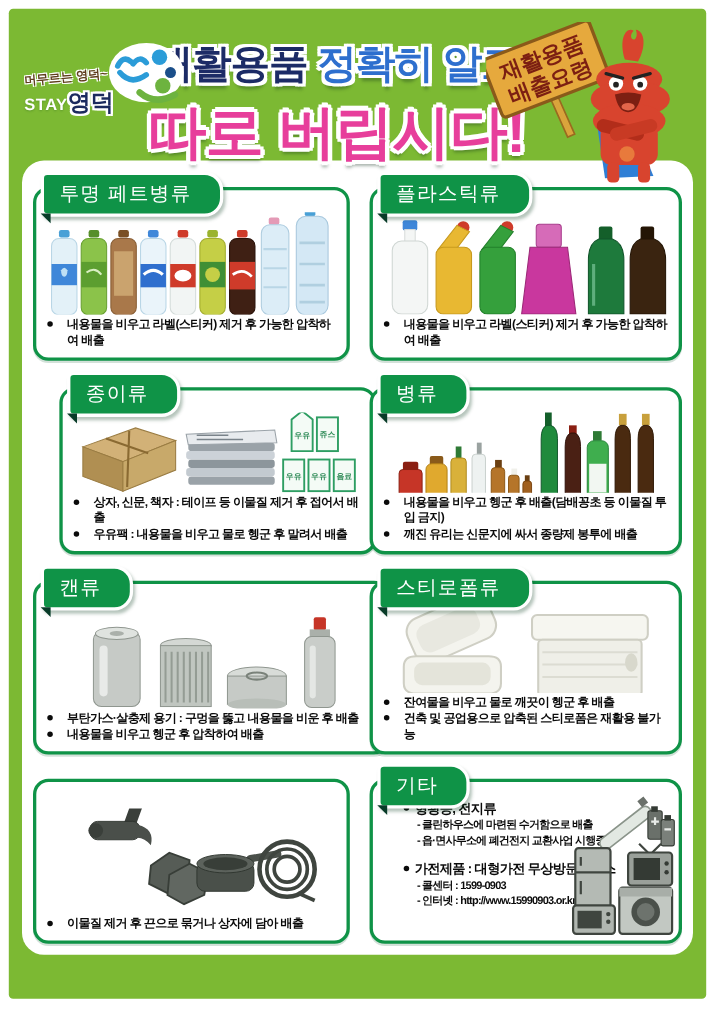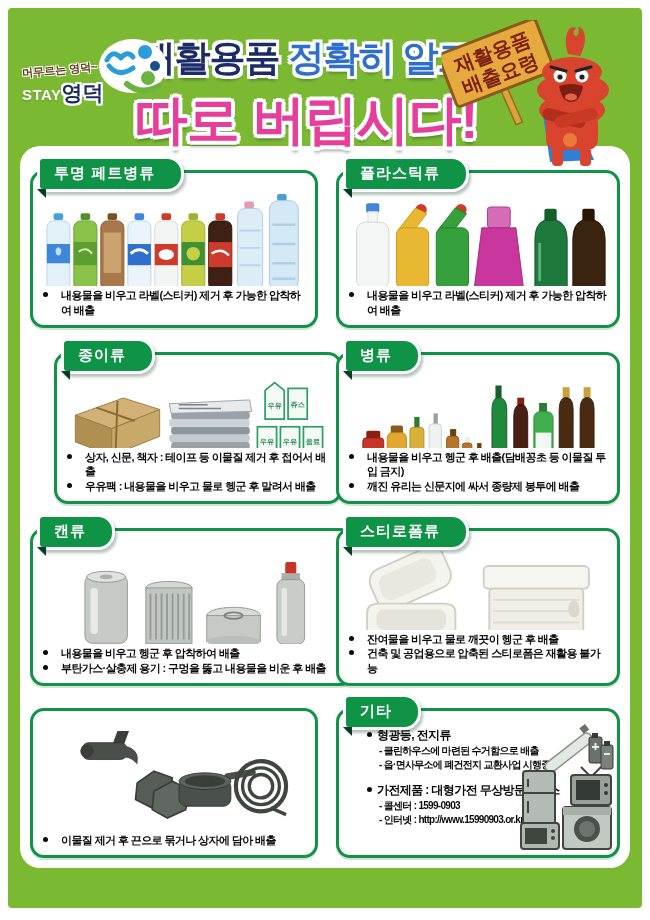--- a/index.html
+++ b/index.html
@@ -33,27 +33,27 @@
   .c1 { left:10px;  top:24px;  width:288px; height:158px; }
   .c2 { left:316px; top:24px;  width:284px; height:158px; }
   .c3 { left:10px;  top:206px; width:288px; height:152px;margin-left:24px; }
   .c4 { left:316px; top:206px; width:284px; height:152px; }
   .c5 { left:10px;  top:382px; width:324px; height:158px; }
   .c6 { left:316px; top:382px; width:284px; height:158px; }
   .c7 { left:10px;  top:562px; width:288px; height:150px; }
   .c8 { left:316px; top:562px; width:284px; height:150px; }
 
   .pill { position:absolute; left:4px; top:-17px; display:inline-block; background:#0f9347; color:#fff;
-    font-size:15px; font-weight:700; letter-spacing:1px; padding:5px 26px 6px 14px;
+    font-size:18px; font-weight:400; letter-spacing:1px; padding:5px 26px 6px 14px;
     border:3px solid #fff; border-radius:6px 17px 17px 6px; box-shadow:2px 3px 3px rgba(10,60,30,.3); white-space:nowrap; z-index:2; }
   .pill::after { content:""; position:absolute; left:-3px; top:100%; width:0; height:0;
     border-top:9px solid #083b28; border-left:9px solid transparent; }
 
   .card-inner { position:absolute; inset:0; display:flex; flex-direction:column; padding:20px 10px 8px 10px; }
-  .illus { flex:1; display:flex; justify-content:center; overflow:hidden; }
+  .illus { flex:1; display:flex; align-items:center; justify-content:center; overflow:hidden; }
   .bullets { margin-top:2px; }
   .b-row { display:flex; gap:13px; font-size:11px; font-weight:700; color:#0b0b0b; line-height:1.3; letter-spacing:-.6px; }
   .b-dot { flex:none; width:5px; height:5px; border-radius:50%; background:#0b0b0b; margin-top:4px; }
 
   
   .etc-inner { position:absolute; inset:0; padding:16px 10px 8px 28px; }
   .etc-group { margin-bottom:10px; }
   .etc-head { display:flex; gap:5px; font-size:12px; font-weight:900; color:#0b0b0b; letter-spacing:-.6px; }
   .etc-sub { font-size:10px; font-weight:700; color:#0b0b0b; letter-spacing:-.7px; line-height:1.4; margin-left:12px; white-space:nowrap; }
   .etc-icon-tube { position:absolute; right:2px; top:12px; }
@@ -323,25 +323,25 @@
                 <ellipse cx="181" cy="98" rx="29" ry="6" fill="#b8beb8"></ellipse>
               <rect x="237" y="12" width="12" height="13" rx="2" fill="#c63527"></rect>
                 <rect x="233" y="24" width="20" height="8" fill="#aab0aa"></rect>
                 <rect x="228" y="31" width="30" height="70" rx="7" fill="#c9cdc9" stroke="#8f968f"></rect>
                 <rect x="233" y="40" width="6" height="52" rx="3" fill="#e4e7e4"></rect>
             </svg>
           </div>
           <div class="bullets">
             <div class="b-row">
                 <span class="b-dot"></span>
+                <span>부탄가스·살충제 용기 : 구멍을 뚫고 내용물을 비운 후 배출</span>
+              </div>
+            <div class="b-row">
+                <span class="b-dot"></span>
                 <span>내용물을 비우고 헹군 후 압착하여 배출</span>
-              </div>
-            <div class="b-row">
-                <span class="b-dot"></span>
-                <span>부탄가스·살충제 용기 : 구멍을 뚫고 내용물을 비운 후 배출</span>
               </div>
           </div>
         </div>
       </section>
 
       <section class="card c6">
         <div class="pill">스티로폼류</div>
         <div class="card-inner">
           <div class="illus">
             <svg width="262" height="94" viewBox="0 0 272 100">

